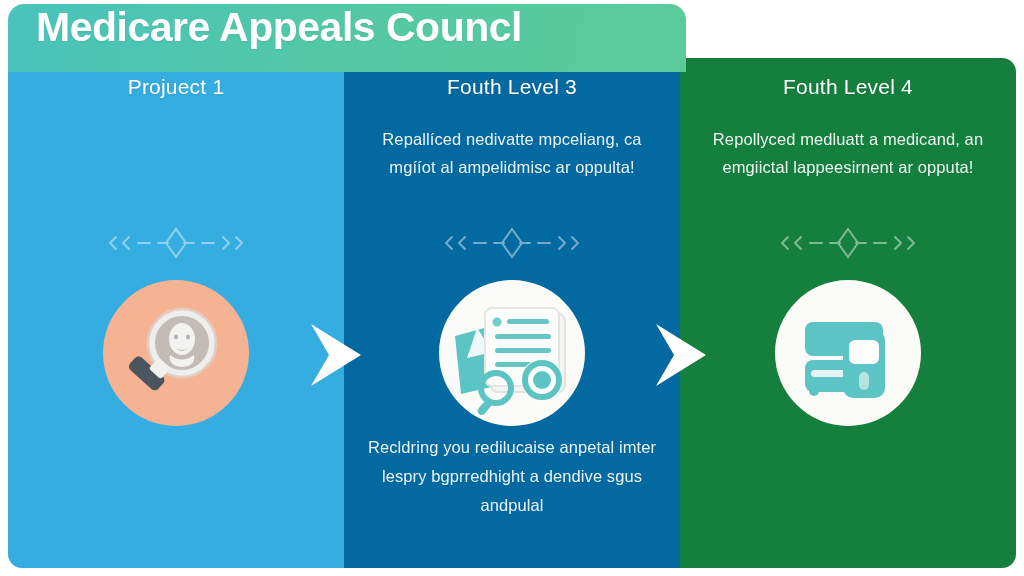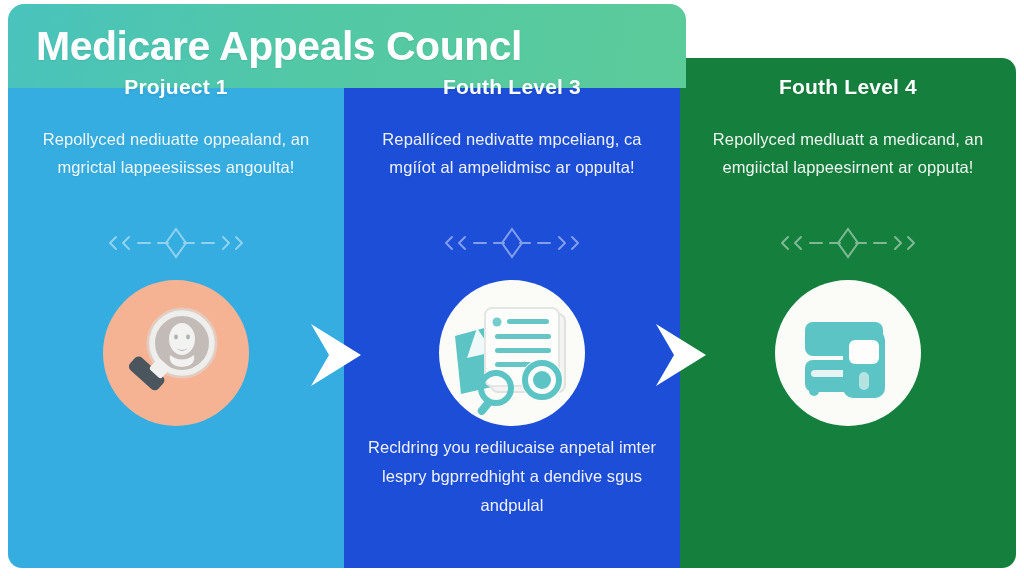--- a/index.html
+++ b/index.html
@@ -35,34 +35,33 @@
     overflow: hidden;
   }
   .col {
     position: relative;
     flex: 1 1 0;
     height: 100%;
     box-sizing: border-box;
     padding: 0;
   }
   .col-1 { background: #35ade0; }
-  .col-2 { background: #1d4ed8; }
+  .col-2 { background: #0369a1; }
   .col-3 { background: #15803d; }
 
   
   .title-band {
     position: absolute;
     left: 8px;
     top: 4px;
     width: 678px;
-    height: 84px;
+    height: 68px;
     border-radius: 16px 16px 0 0;
     background: linear-gradient(100deg, #49c3bd 0%, #52c8a5 45%, #5ccb9a 100%);
     display: flex;
-    align-items: center;
     z-index: 6;
   }
   .title-text {
     color: #ffffff;
     font-size: 41px;
     font-weight: bold;
     letter-spacing: -0.5px;
     margin-left: 28px;
     white-space: nowrap;
     text-shadow: 0 1px 2px rgba(0,0,0,0.07);
@@ -70,21 +69,21 @@
 
   
   .col-head {
     position: absolute;
     top: 17px;
     left: 0;
     width: 100%;
     text-align: center;
     color: #ffffff;
     font-size: 21px;
-    font-weight: bold;
+    font-weight: normal;
     letter-spacing: 0.2px;
     text-shadow: 0 1px 3px rgba(0,0,0,0.09);
     z-index: 7;
   }
 
   
   .col-top-text {
     position: absolute;
     top: 67px;
     left: 26px;
@@ -153,21 +152,20 @@
 </style>
 </head>
 <body>
 
 <div class="infographic">
 
   <div class="columns">
 
     <div class="col col-1">
       <div class="col-head">Projuect 1</div>
-      <div class="col-top-text">Repollyced nediuatte oppealand, an mgrictal lappeesiisses angoulta!</div>
 
       <div class="divider">
         <svg viewBox="0 0 152 34" width="152" height="34" aria-hidden="true">
           <g fill="none" stroke="#ffffff" stroke-width="2" stroke-linecap="round">
             <path d="M10 17 L16 11 M10 17 L16 23"></path>
             <path d="M23 17 L29 11 M23 17 L29 23"></path>
             <path d="M38 17 L50 17"></path>
             <path d="M58 17 L68 17"></path>
             <path d="M84 17 L94 17"></path>
             <path d="M102 17 L114 17"></path>

